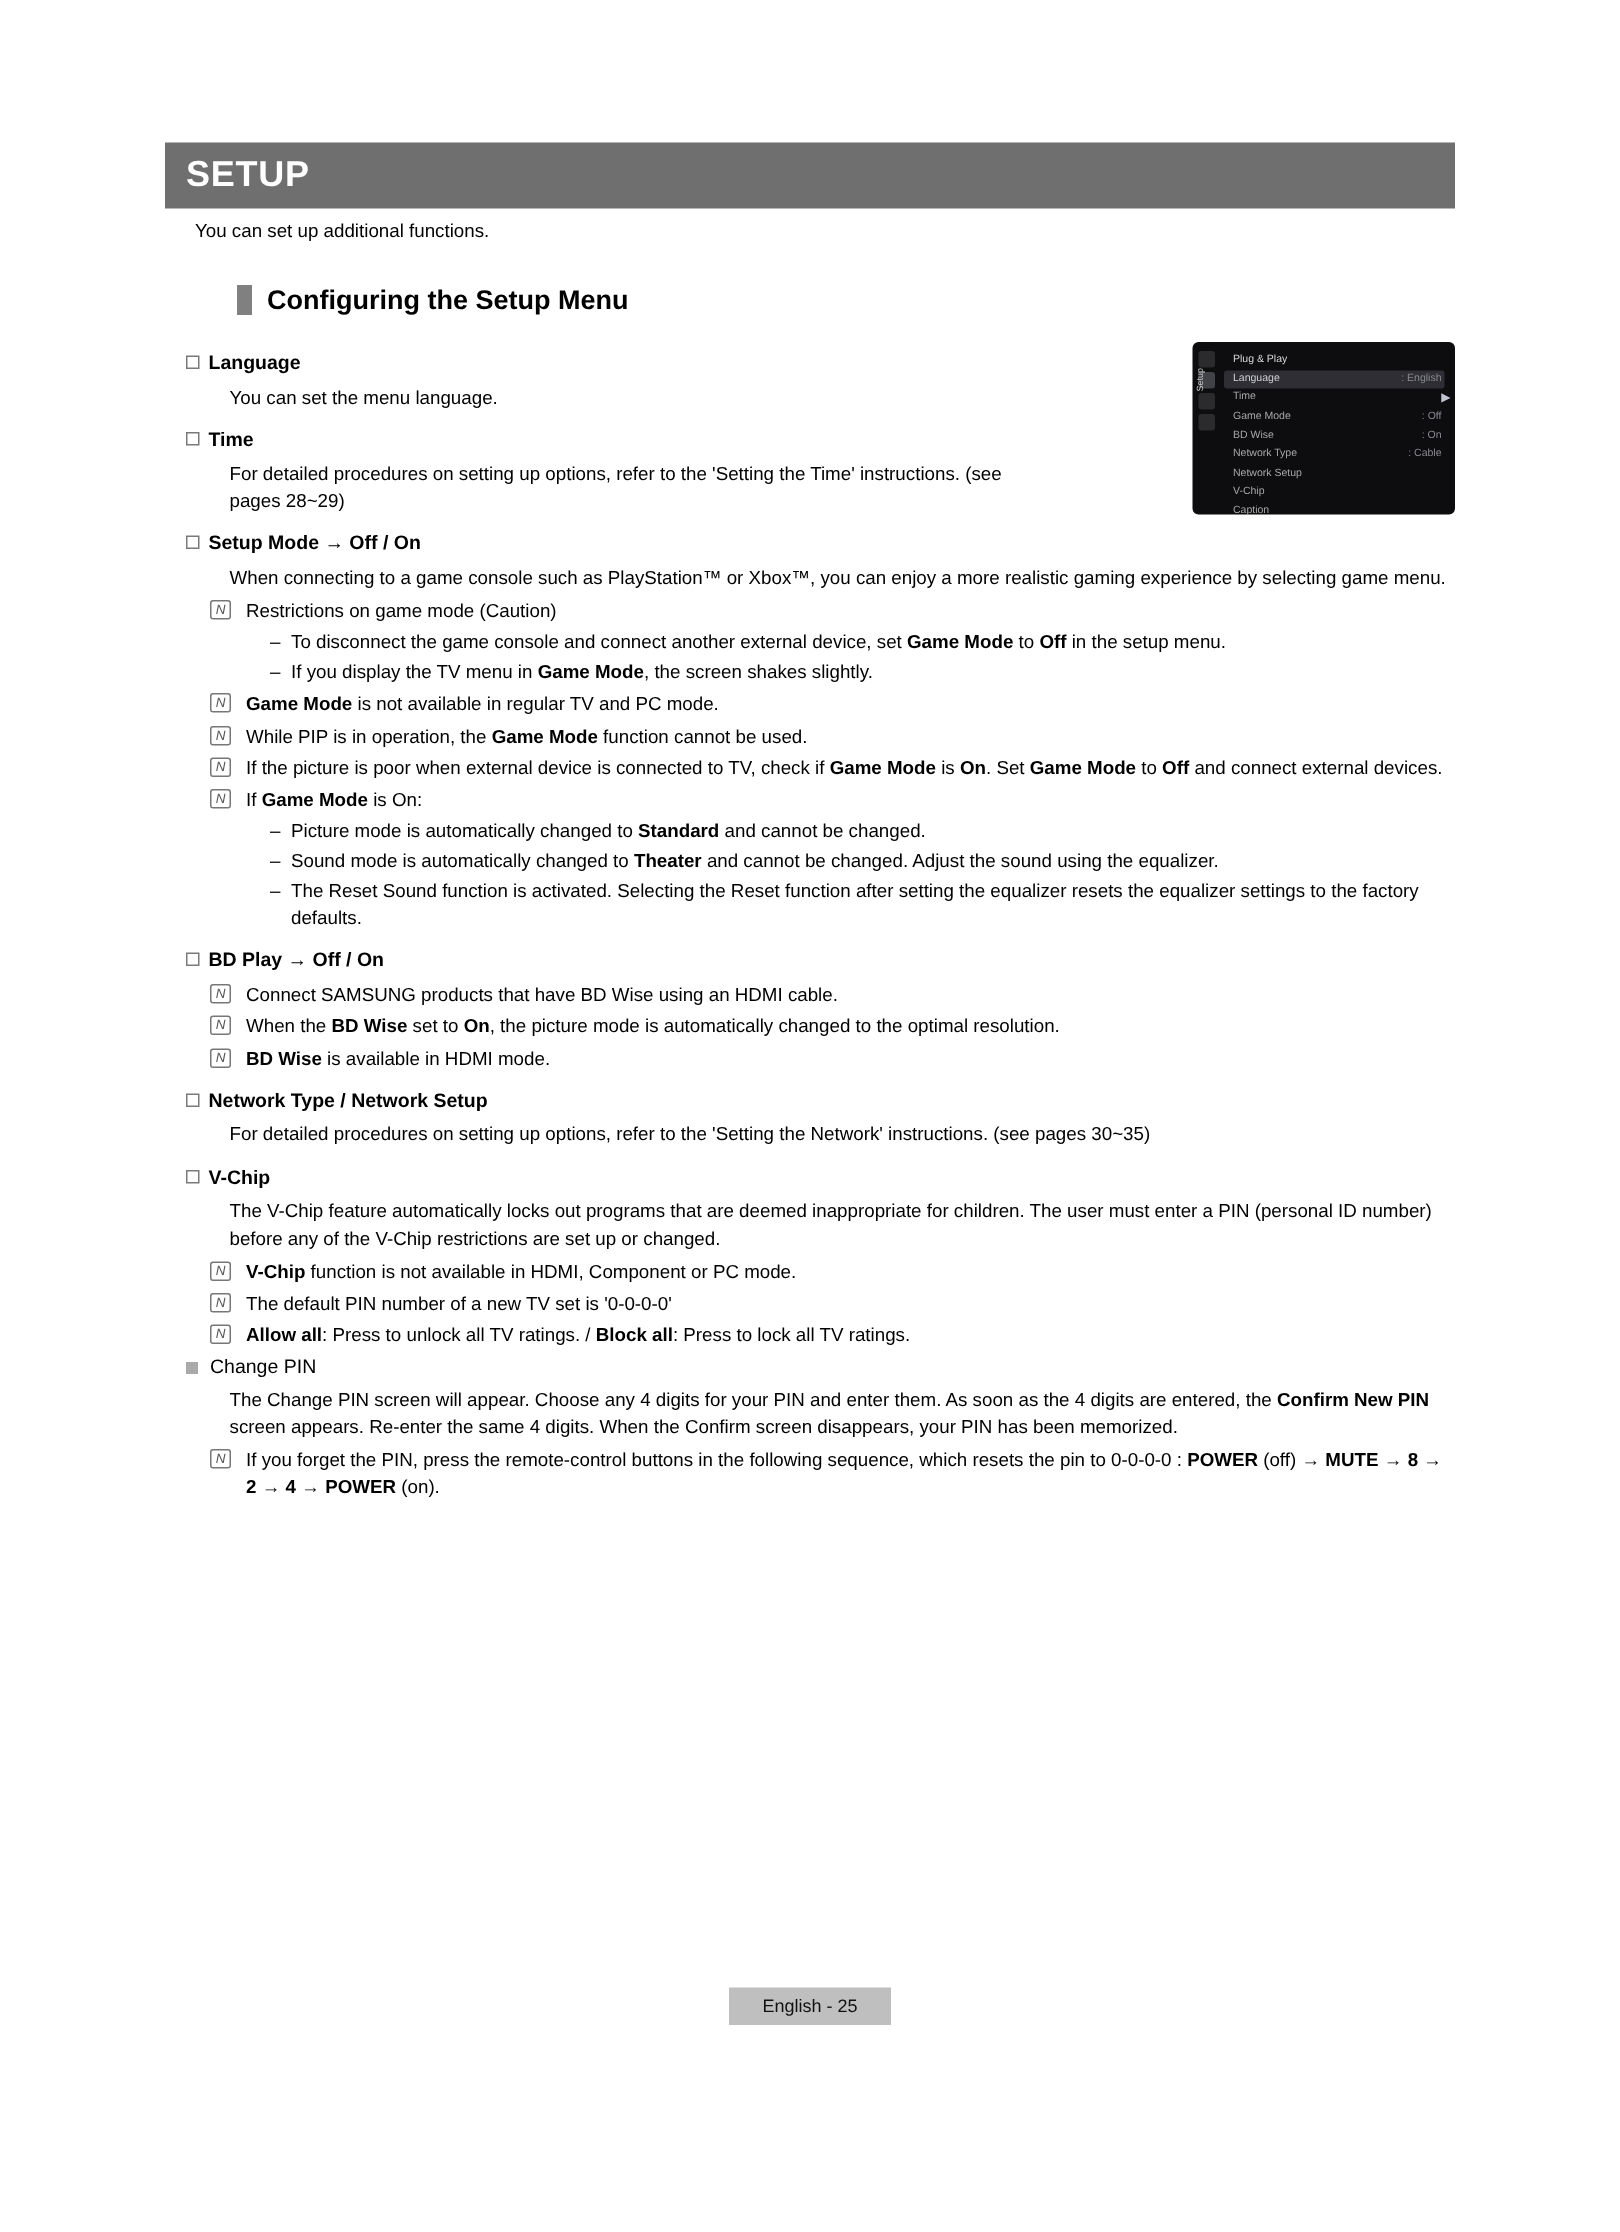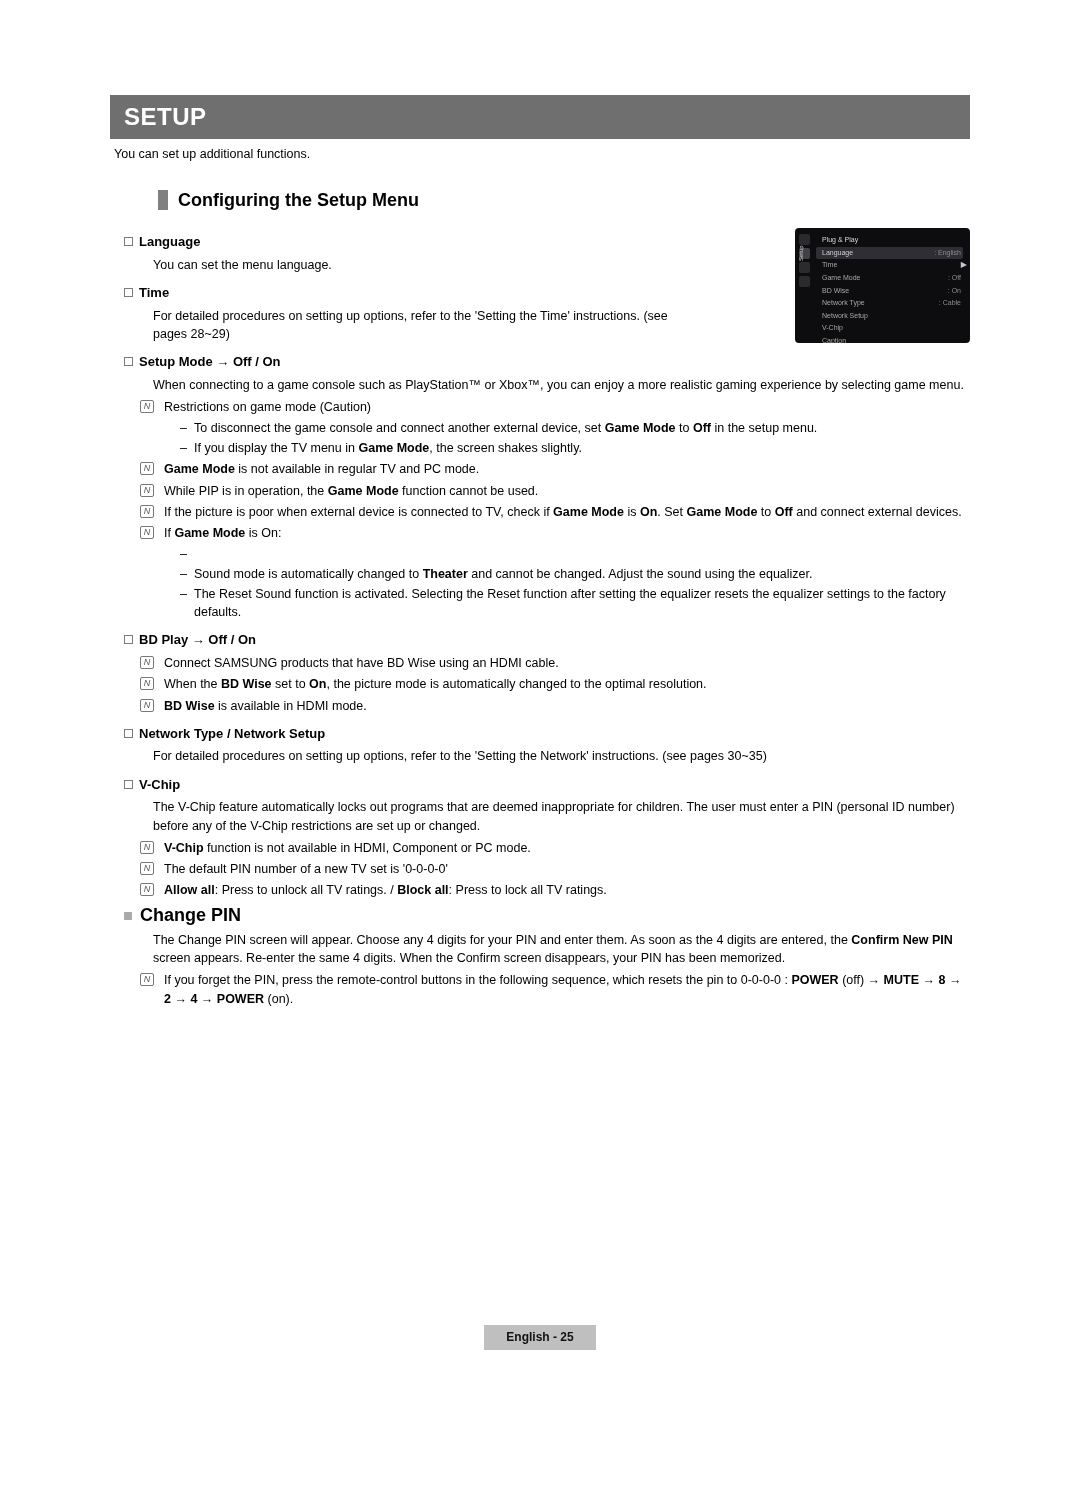--- a/index.html
+++ b/index.html
@@ -20,21 +20,21 @@
   .banner {
     background: #6f6f6f;
     color: #fff;
     padding: 5px 14px 4px 14px;
     font-size: 24px;
     font-weight: bold;
     letter-spacing: 0.5px;
     margin-bottom: 6px;
   }
   .intro {
-    margin-left: 4px;
+    margin-left: 20px;
     margin-bottom: 24px;
   }
   .section-head {
     display: flex;
     align-items: center;
     margin-bottom: 20px;
     padding-left: 48px;
   }
   .sect-bar {
     width: 10px;
@@ -100,22 +100,22 @@
   }
   .dash-list .row {
     display: flex;
     margin-bottom: 2px;
   }
   .dash-list .d {
     width: 14px;
     flex: 0 0 auto;
   }
   .sub-head {
-    font-size: 18px;
-    font-weight: bold;
+    font-size: 13px;
+    font-weight: normal;
     margin-left: 14px;
     margin-bottom: 3px;
   }
   .b { font-weight: bold; }
   .osd {
     position: absolute;
     right: 110px;
     top: 228px;
     width: 175px;
     height: 115px;
@@ -176,21 +176,21 @@
     left: 0;
     width: 100%;
     text-align: center;
   }
   .foot-box {
     display: inline-block;
     background: #bfbfbf;
     color: #111;
     padding: 4px 22px;
     font-size: 12px;
-    font-weight: bold;
+    font-weight: normal;
   }
 </style>
 </head>
 <body>
 
 <div class="page">
 
   <div class="banner">SETUP</div>
   <div class="intro">You can set up additional functions.</div>
 
@@ -278,20 +278,21 @@
       <span class="note-icon">N</span>
       <span class="note-txt"><span>If the picture is poor when external device is connected to TV, check if </span><span class="b">Game Mode</span><span> is </span><span class="b">On</span><span>. Set </span><span class="b">Game Mode</span><span> to </span><span class="b">Off</span><span> and connect external devices.</span></span>
     </div>
   <div class="note">
       <span class="note-icon">N</span>
       <span class="note-txt"><span>If </span><span class="b">Game Mode</span><span> is On:</span></span>
     </div>
   <div class="dash-list">
     <div class="row">
         <span class="d">–</span>
+        <span><span>Picture mode is automatically changed to </span><span class="b">Standard</span><span> and cannot be changed.</span></span>
       </div>
     <div class="row">
         <span class="d">–</span>
         <span><span>Sound mode is automatically changed to </span><span class="b">Theater</span><span> and cannot be changed. Adjust the sound using the equalizer.</span></span>
       </div>
     <div class="row">
         <span class="d">–</span>
         <span>The Reset Sound function is activated. Selecting the Reset function after setting the equalizer resets the equalizer settings to the factory defaults.</span>
       </div>
   </div>

